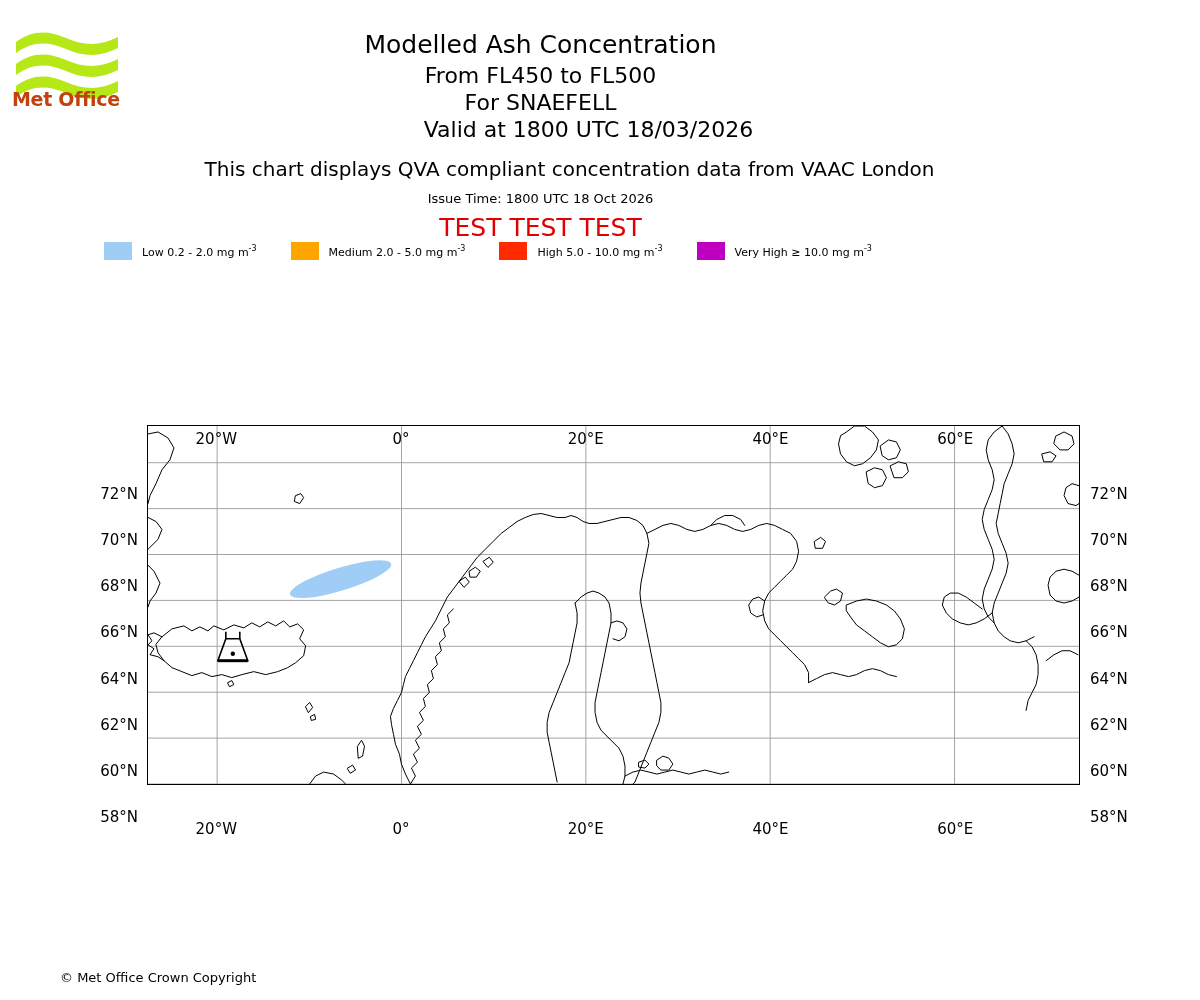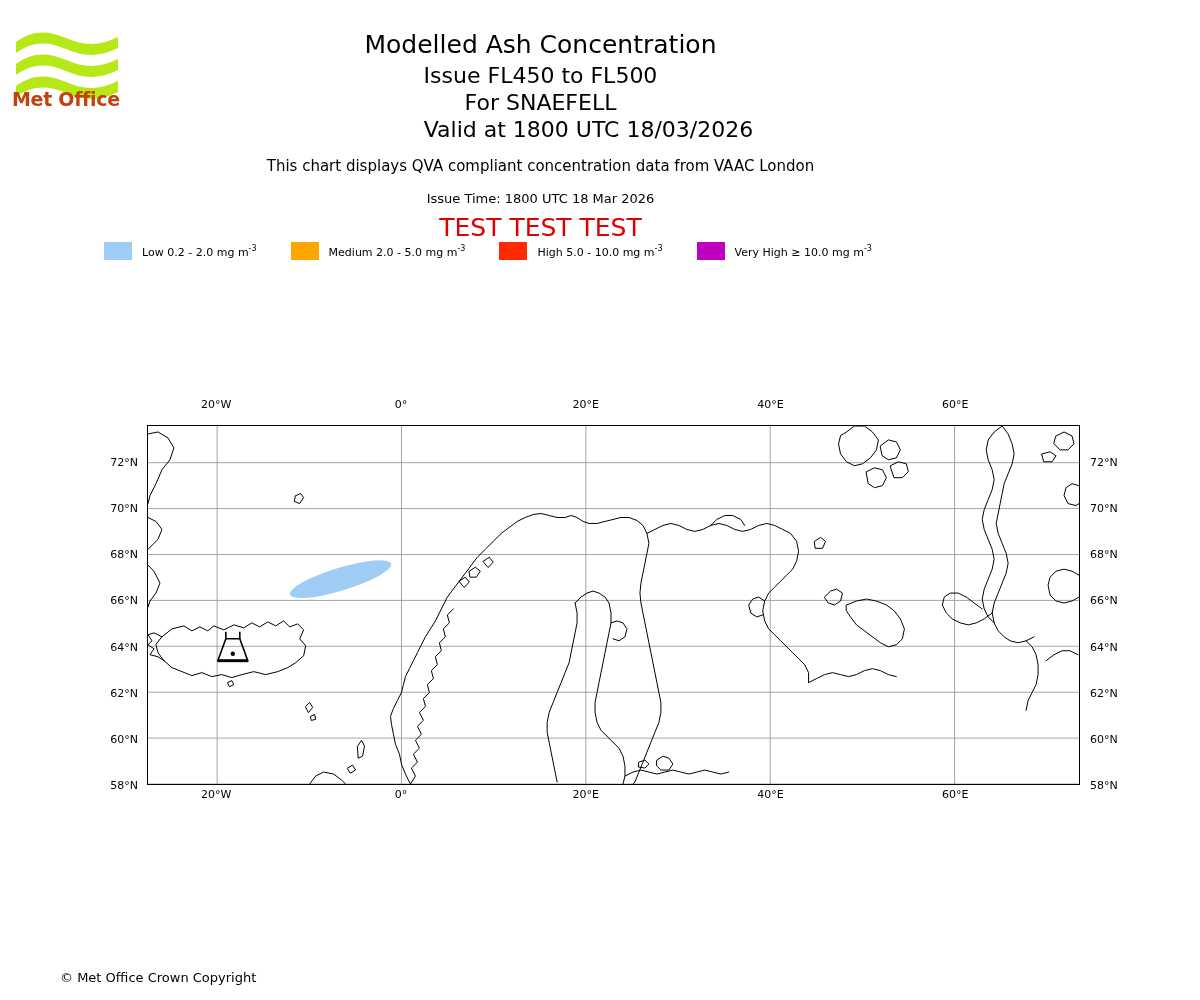--- a/index.html
+++ b/index.html
@@ -38,21 +38,21 @@
   .title-block {
     position: absolute;
     left: 0;
     width: 1081px;
     text-align: center;
   }
   #title-main   { top: 30px;  font-size: 25px; }
   #title-levels { top: 63px;  font-size: 22px; }
   #title-site   { top: 90px;  font-size: 22px; }
   #title-valid  { top: 117px; font-size: 22px; margin-left: 48px; }
-  #subtitle-qva { top: 157px; font-size: 15px; }
+  #subtitle-qva { top: 157px; font-size: 20px; padding-left: 29px; }
   #issue-time   { top: 191px; font-size: 13px; }
   #test-banner  { top: 213px; font-size: 25px; color: #e00000; }
 
   
   #legend {
     position: absolute;
     left: 0;
     top: 242px;
     width: 1010px;
     display: flex;
@@ -85,22 +85,23 @@
     height: 360px;
     border: 1.3px solid #000000;
     box-sizing: border-box;
     background: #ffffff;
     overflow: hidden;
   }
   #map-svg { display: block; width: 100%; height: 100%; }
 
   .tick-label {
     position: absolute;
-    font-size: 11px;
+    font-size: 15px;
     white-space: nowrap;
+    margin-top: 32px;
   }
   .lon-label-top { transform: translateX(-50%); }
   .lon-label-bot { transform: translateX(-50%); }
   .lat-label-left  { transform: translateY(-50%); text-align: right; }
   .lat-label-right { transform: translateY(-50%); text-align: left; }
 
   
   #copyright {
     position: absolute;
     left: 60px;
@@ -116,25 +117,25 @@
     <g fill="#b6e716">
       <path d="M2,16 C18,4 34,4 52,12 C70,20 86,20 104,11 L104,22 C86,31 70,31 52,23 C34,15 18,15 2,27 Z" fill="#b6e716"></path>
       <path d="M2,38 C18,26 34,26 52,34 C70,42 86,42 104,33 L104,44 C86,53 70,53 52,45 C34,37 18,37 2,49 Z" fill="#b6e716"></path>
       <path d="M2,60 C18,48 34,48 52,56 C70,64 86,64 104,55 L104,66 C86,75 70,75 52,67 C34,59 18,59 2,71 Z" fill="#b6e716"></path>
     </g>
   </svg>
 </div>
 <div id="logo-wordmark">Met Office</div>
 
 <div class="title-block" id="title-main">Modelled Ash Concentration</div>
-<div class="title-block" id="title-levels">Issue FL450 to FL500</div>
+<div class="title-block" id="title-levels">From FL450 to FL500</div>
 <div class="title-block" id="title-site">For SNAEFELL</div>
 <div class="title-block" id="title-valid">Valid at 1800 UTC 18/03/2026</div>
 <div class="title-block" id="subtitle-qva">This chart displays QVA compliant concentration data from VAAC London</div>
-<div class="title-block" id="issue-time">Issue Time: 1800 UTC 18 Mar 2026</div>
+<div class="title-block" id="issue-time">Issue Time: 1800 UTC 18 Oct 2026</div>
 <div class="title-block" id="test-banner" style="color: rgb(224, 0, 0);">TEST TEST TEST</div>
 
 <div id="legend">
     <div class="legend-item">
       <div class="legend-swatch" style="background: rgb(159, 205, 245);"></div>
       <div class="legend-label">Low 0.2 - 2.0 mg m<sup>-3</sup></div>
     </div>
     <div class="legend-item">
       <div class="legend-swatch" style="background: rgb(255, 165, 0);"></div>
       <div class="legend-label">Medium 2.0 - 5.0 mg m<sup>-3</sup></div>

